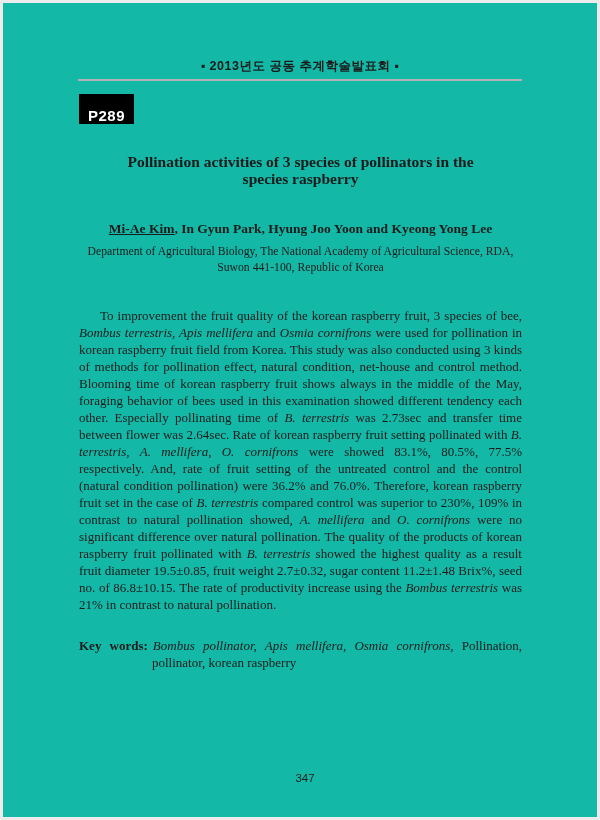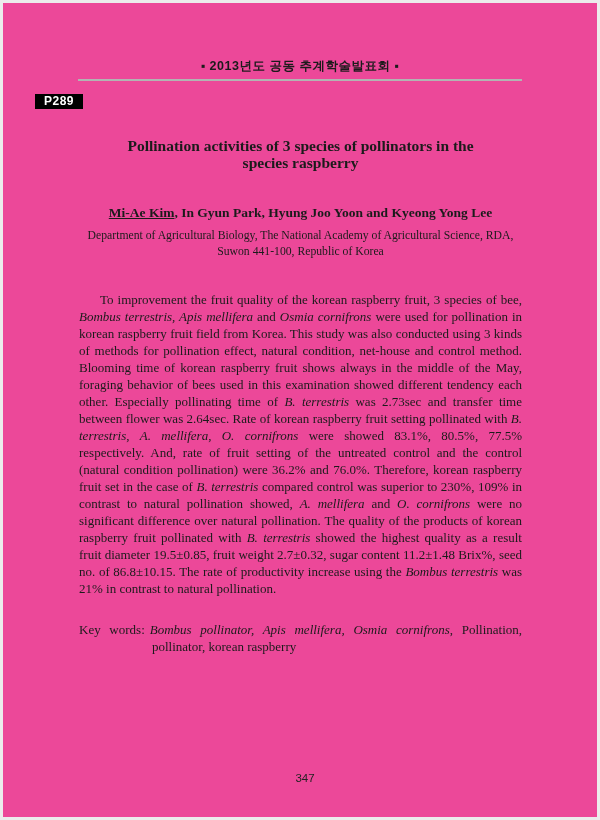--- a/index.html
+++ b/index.html
@@ -1,20 +1,20 @@
 <!DOCTYPE html>
 <html><head>
 <meta charset="utf-8">
 <style>
   html,body{margin:0;padding:0;background:#e9e9e9;}
   .page{
     position:relative;
     width:600px;height:820px;
     margin:0 auto;
-    background:#ec4899;
+    background:#14b8a6;
     box-shadow:inset 0 0 0 3px #ececec;
     overflow:hidden;
     color:#1b1b1b;
     font-family:"Liberation Serif", serif;
   }
   .conf-header{
     padding-top:59px;
     text-align:center;
     font-family:"Liberation Sans", sans-serif;
     font-weight:bold;
@@ -22,28 +22,28 @@
     line-height:15px;
     letter-spacing:0.5px;
   }
   .conf-rule{
     margin:5px 0 0 78px;
     width:444px;height:2px;
     background:#b3b3b3;
   }
   .paper-label{
     display:inline-block;
-    margin:13px 0 0 35px;
+    margin:13px 0 0 79px;
     background:#000000;
     color:#ffffff;
     font-family:"Liberation Sans", sans-serif;
     font-weight:bold;
-    font-size:12px;
+    font-size:15px;
     line-height:12px;
-    padding:1px 9px 2px 9px;
+    padding:16px 9px 2px 9px;
     letter-spacing:0.5px;
   }
   .title{
     margin:28px 0 0 0;
     text-align:center;
     font-weight:bold;
     font-size:15.5px;
     line-height:17px;
   }
   .title .tl{display:block;}
@@ -76,21 +76,21 @@
     line-height:17px;
   }
   .keywords{
     margin:24px 0 0 0;
     font-size:13px;
     line-height:17px;
     text-align:justify;
     padding-left:73px;
     text-indent:-73px;
   }
-  .kw-label{font-weight:normal;margin-right:5px;}
+  .kw-label{font-weight:bold;margin-right:5px;}
   .it{font-style:italic;}
   .un{text-decoration:underline;font-family:Liberation Serif, serif;}
   .footer{
     position:absolute;
     left:10px;right:0;top:772px;
     text-align:center;
     font-family:"Liberation Sans", sans-serif;
     font-size:11.5px;
     color:#222222;
   }

